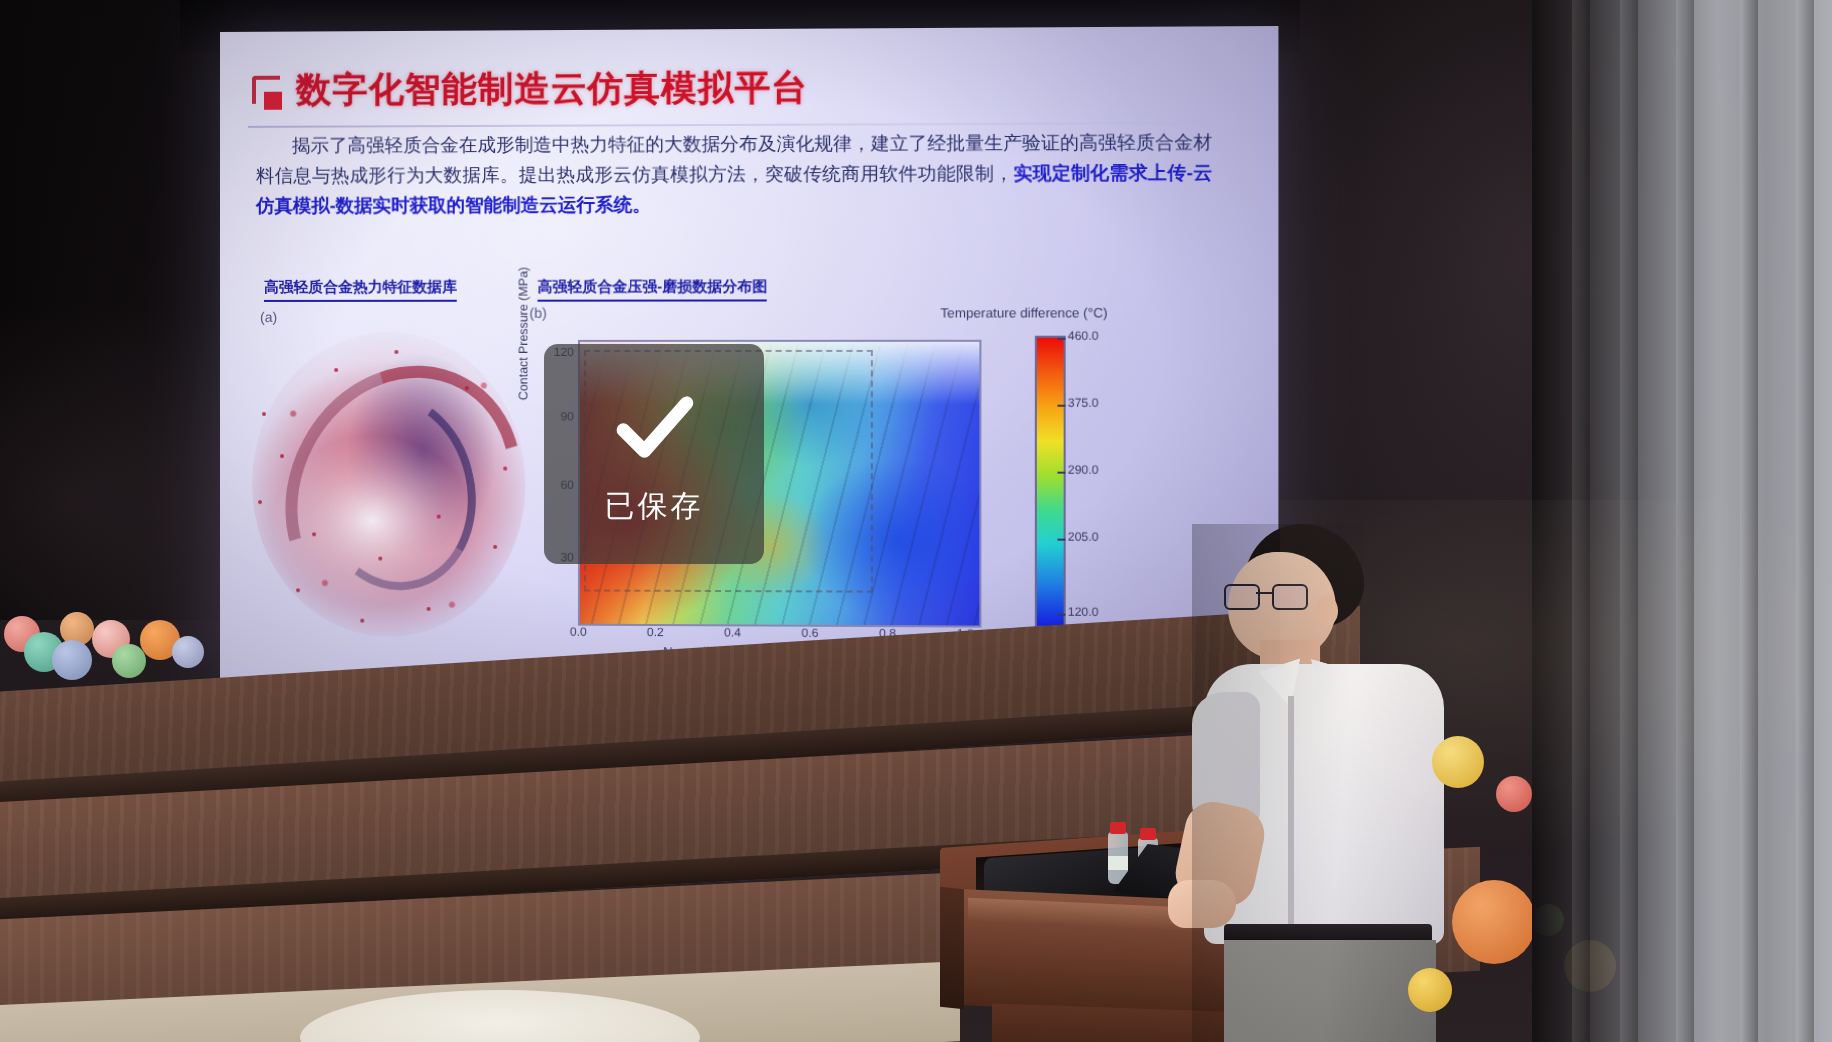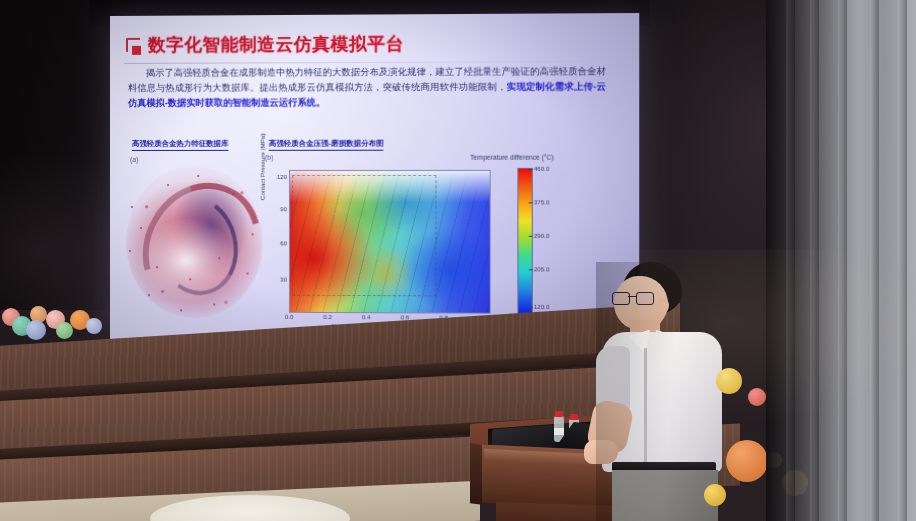--- a/index.html
+++ b/index.html
@@ -338,20 +338,26 @@
       <div class="cbtick" style="top:47px">375.0</div>
       <div class="cbtick" style="top:80px">290.0</div>
       <div class="cbtick" style="top:113px">205.0</div>
       <div class="cbtick" style="top:150px">120.0</div>
     </div>
 
     <div class="screen-vign"></div>
   </div>
   <div class="screen-frame-bot"></div>
 
+  <div class="toast">
+    <svg class="check" viewBox="0 0 48 48">
+      <path d="M8 25 L19 36 L41 11" fill="none" stroke="#ffffff" stroke-width="7" stroke-linecap="round" stroke-linejoin="round"></path>
+    </svg>
+    <div class="label">已保存</div>
+  </div>
 
   <div class="stage-top">
     <div class="stage-top-grain"></div>
   </div>
   <div class="stage-edge1"></div>
   <div class="step2">
     <div class="step2-grain"></div>
   </div>
   <div class="step2-edge"></div>
   <div class="step3">

